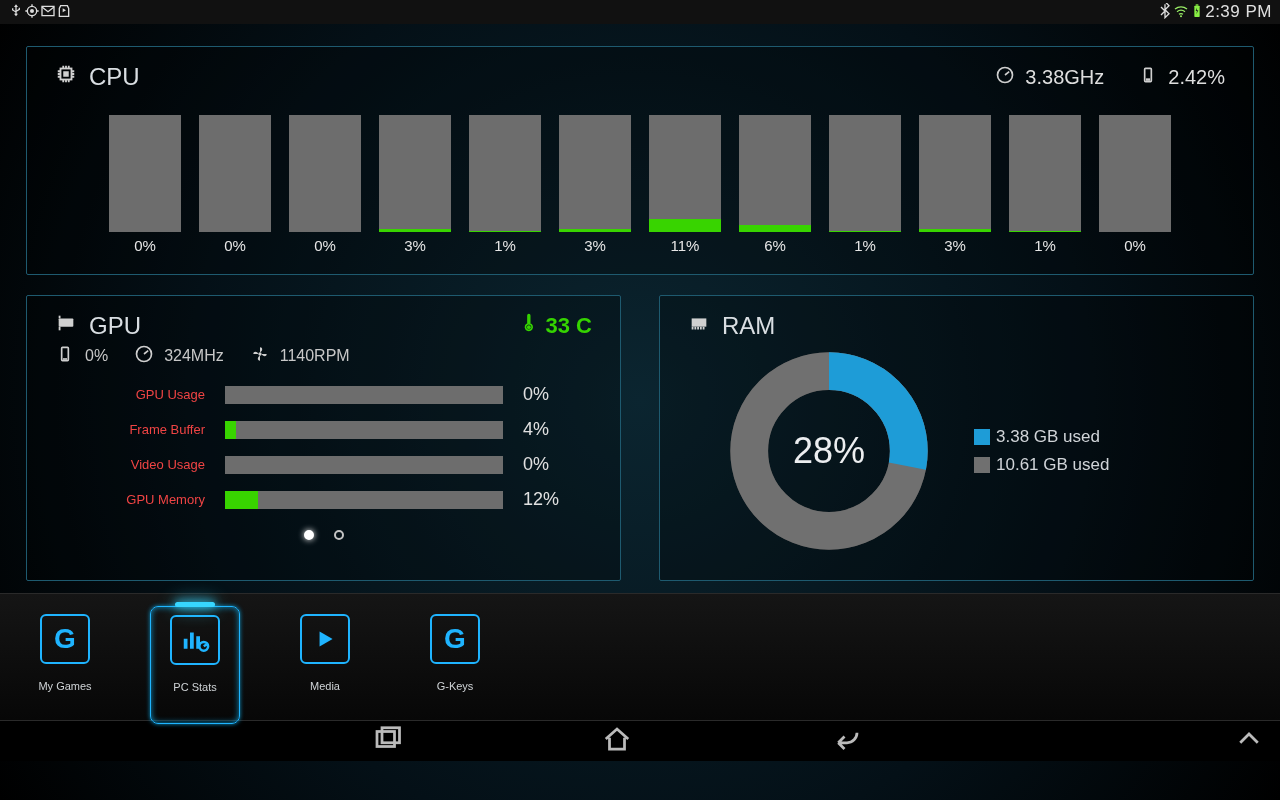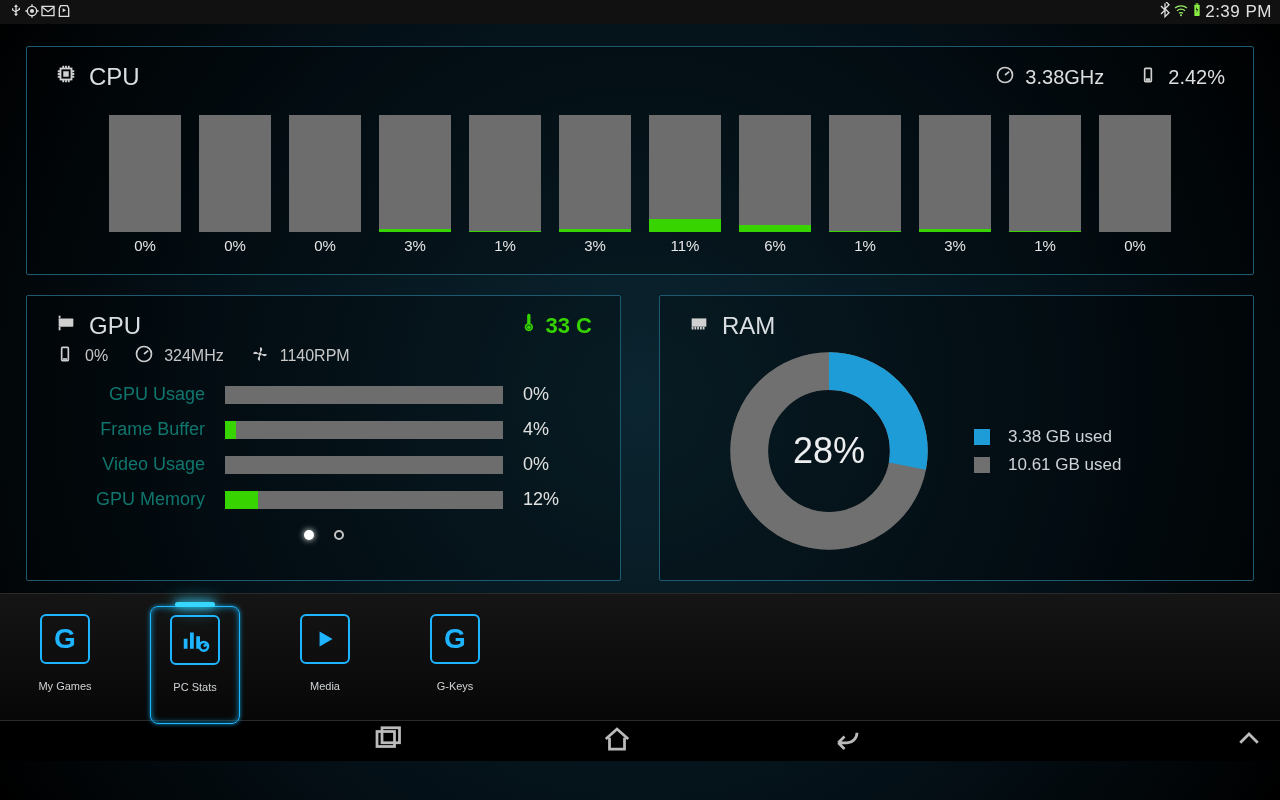--- a/index.html
+++ b/index.html
@@ -7,21 +7,21 @@
   body {
     background: radial-gradient(circle at 50% 50%, #0b2530 0%, #041017 60%, #000 100%);
     font-family: "Segoe UI", Arial, sans-serif;
     color: #d8dee2;
   }
   
   .status-bar {
     height: 24px; background:#111; display:flex; align-items:center;
     justify-content:space-between; padding:0 8px; font-size:14px; color:#e0e0e0;
   }
-  .status-bar .left, .status-bar .right { display:flex; align-items:flex-start; }
+  .status-bar .left, .status-bar .right { display:flex; align-items:flex-end; }
   .status-bar svg { width:16px; height:16px; fill:#ddd; }
   .status-bar .time { font-size:17px; letter-spacing:0.5px; }
   
   .stage { padding:22px 26px 4px 26px; }
   .panel {
     border:1px solid #1e5a6f; border-radius:2px;
     background:rgba(0,0,0,0.25);
     padding:16px 28px 14px 28px;
     color:#d0d4d8;
   }
@@ -38,36 +38,36 @@
   .core .fill { width:100%; background:#38d400; }
   .core .pct { font-size:15px; margin-top:5px; color:#e6e6e6; }
   
   .row2 { display:flex; gap:38px; margin-top:20px; }
   .gpu-panel { flex:1 1 48%; position:relative; }
   .ram-panel { flex:1 1 48%; display:flex; flex-direction:column; }
   .temp { color:#35d400; font-size:22px; font-weight:600; margin-left:auto; display:flex; align-items:center; gap:8px;}
   .gpu-sub { display:flex; gap:26px; font-size:16px; color:#c8c8c8; margin-top:4px;}
   .gpu-list { margin:16px 0 2px 0; }
   .gpu-row { display:flex; align-items:center; gap:20px; margin:14px 0; }
-  .gpu-row .glabel { width:150px; text-align:right; font-size:18px; color:#0f766e;}
+  .gpu-row .glabel { width:150px; text-align:right; font-size:13px; color:#ef4444;}
   .gpu-row .gbar { flex:0 0 278px; height:18px; background:#6d6d6d; }
   .gpu-row .gfill { height:100%; background:#38d400; }
   .gpu-row .gval { font-size:18px; color:#e0e0e0; width:48px; }
   .dots { display:flex; gap:20px; justify-content:center; margin-top:20px; }
   .dot { width:10px; height:10px; border-radius:50%; border:2px solid #c4c4c4; }
   .dot.active { background:#fff; border-color:#fff; box-shadow:0 0 6px #fff; }
   
   .ram-body { display:flex; align-items:center; gap:40px; padding:6px 0 10px 0; }
   .donut-wrap { position:relative; width:210px; height:210px; margin-left:36px;}
   .donut-wrap .center {
     position:absolute; inset:0; display:flex; align-items:center; justify-content:center;
     font-size:36px; font-weight:500; color:#eceef0;
   }
   .legend { font-size:17px; display:flex; flex-direction:column; gap:8px; }
-  .legend .lrow { display:flex; align-items:center; gap:18px;}
+  .legend .lrow { display:flex; align-items:center; gap:6px;}
   .swatch { width:16px; height:16px; }
   
   .nav-strip {
     border-top:1px solid #2a2a2a; border-bottom:1px solid #2a2a2a;
     background:linear-gradient(#151515,#070707);
     height:128px; display:flex; align-items:flex-start; gap:40px;
     padding:6px 20px 0 20px; margin-top:8px;
   }
   .nav-item { width:90px; display:flex; flex-direction:column; align-items:center; cursor:pointer; margin-top:14px;}
   .nav-item.active {

